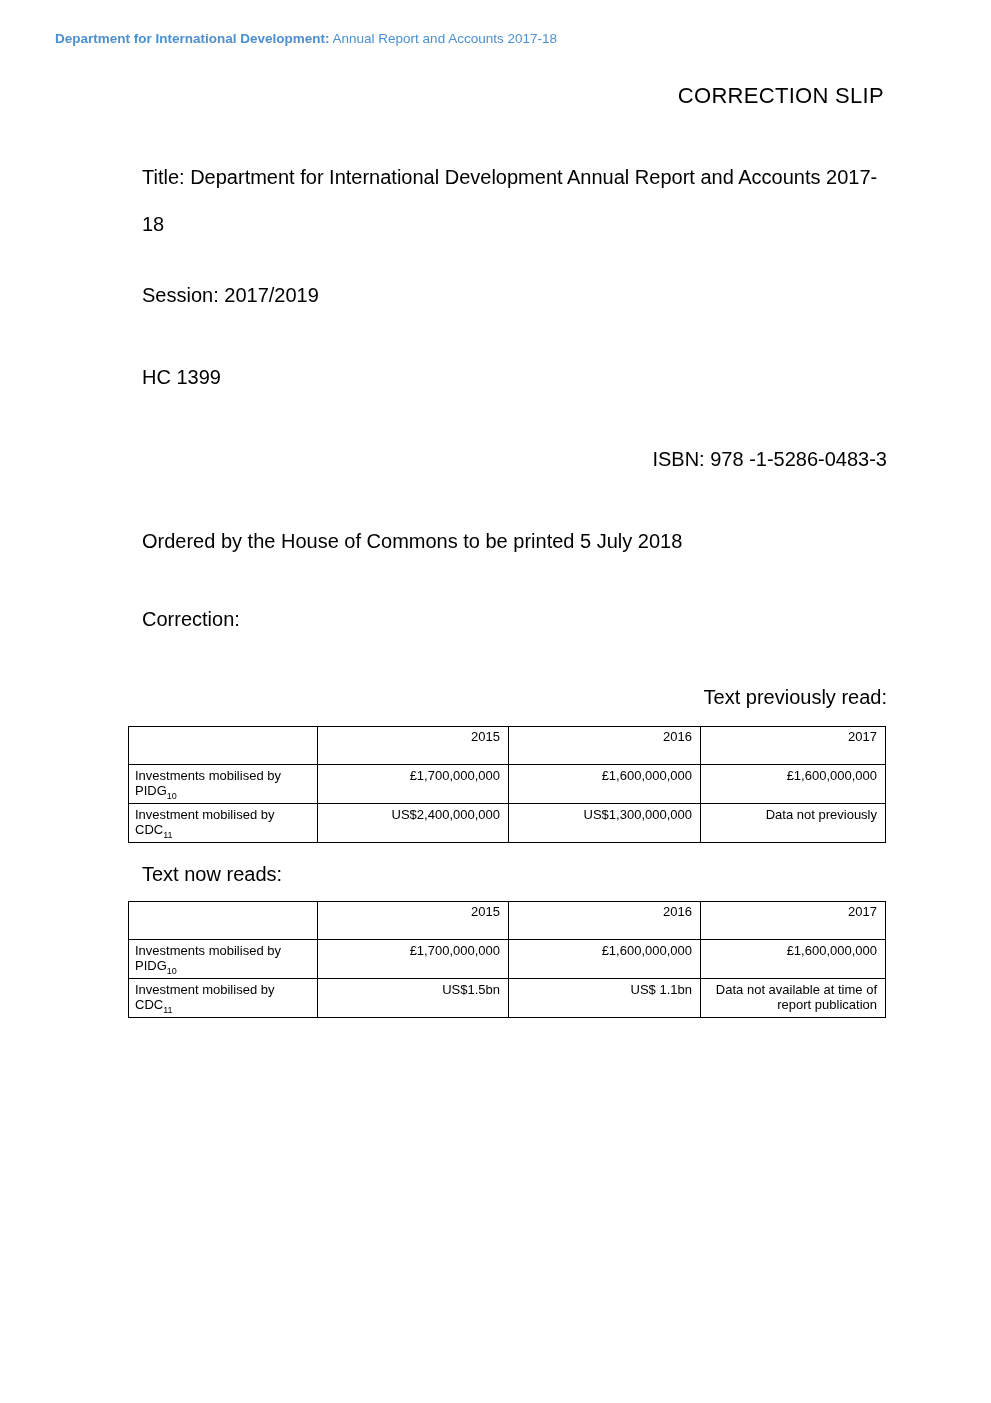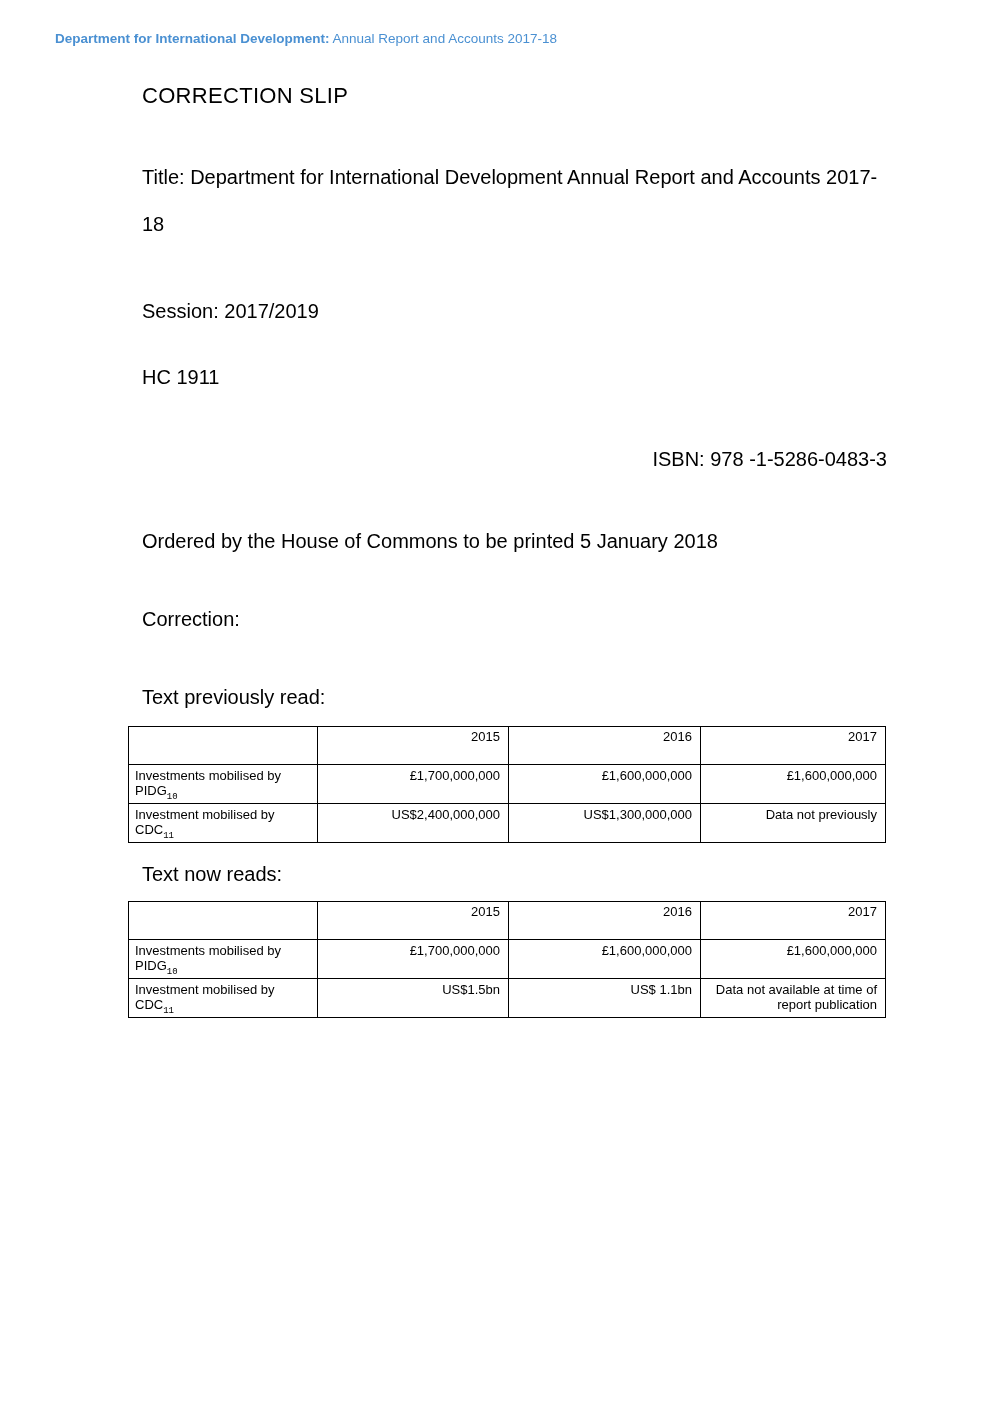--- a/index.html
+++ b/index.html
@@ -18,38 +18,38 @@
     font-size: 13.5px;
     color: #4a90d2;
     white-space: nowrap;
   }
   .doc-header .dept { font-weight: bold; }
 
   
   .page-title {
     left: 142px; top: 83px; width: 742px;
     font-size: 22px; font-weight: normal;
-    text-align: left;
+    text-align: right;
     line-height: 1.15;
     letter-spacing: 0.3px;
   }
 
   
   .para {
     left: 142px; width: 745px;
     font-size: 20px;
     line-height: 1.15;
   }
   .para.title-para { top: 154px; line-height: 47px; }
-  .para.session-para { top: 284px; margin-top: 16px; }
+  .para.session-para { top: 284px; }
   .para.hc-para { top: 366px; }
   .para.isbn-para { top: 448px; text-align: right; }
   .para.ordered-para { top: 530px; }
   .para.correction-para { top: 608px; text-underline-offset: 4px; }
-  .para.caption-prev { top: 686px; }
+  .para.caption-prev { top: 686px; text-align: right; }
   .para.caption-now { top: 863px; }
 
   
   .data-table {
     position: absolute;
     left: 128px; width: 757px;
     border-collapse: collapse;
     table-layout: fixed;
     font-size: 13px;
     line-height: 1.18;
@@ -62,36 +62,36 @@
     font-weight: normal;
   }
   .data-table th {
     height: 38px;
     text-align: right;
     padding: 2px 8px 2px 6px;
   }
   .data-table td { height: 39px; padding: 3px 8px 3px 6px; }
   .data-table td.row-label { text-align: left; padding-right: 18px; }
   .data-table td.val { text-align: right; }
-  .data-table sub { font-size: 9px; line-height: 0; font-family: Liberation Mono, monospace; }
+  .data-table sub { font-size: 9px; line-height: 0; }
 </style>
 </head>
 <body>
 
 <div class="abs doc-header">
   <span class="dept">Department for International Development:</span><span> Annual Report and Accounts 2017-18</span>
 </div>
 
 <h1 class="abs page-title">CORRECTION SLIP</h1>
 
 <p class="abs para title-para">Title: Department for International Development Annual Report and Accounts 2017-18</p>
 <p class="abs para session-para">Session: 2017/2019</p>
-<p class="abs para hc-para">HC 1911</p>
+<p class="abs para hc-para">HC 1399</p>
 <p class="abs para isbn-para">ISBN: 978 -1-5286-0483-3</p>
-<p class="abs para ordered-para">Ordered by the House of Commons to be printed 5 January 2018</p>
+<p class="abs para ordered-para">Ordered by the House of Commons to be printed 5 July 2018</p>
 <p class="abs para correction-para">Correction:</p>
 <p class="abs para caption-prev">Text previously read:</p>
 
 <table class="data-table table-previous">
   <colgroup>
       <col style="width:189px">
       <col style="width:191px">
       <col style="width:192px">
       <col style="width:185px">
     </colgroup>

